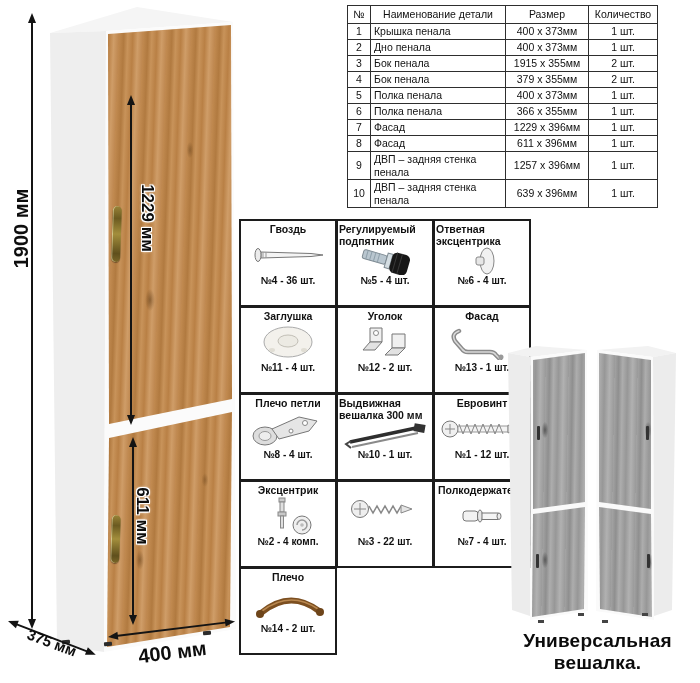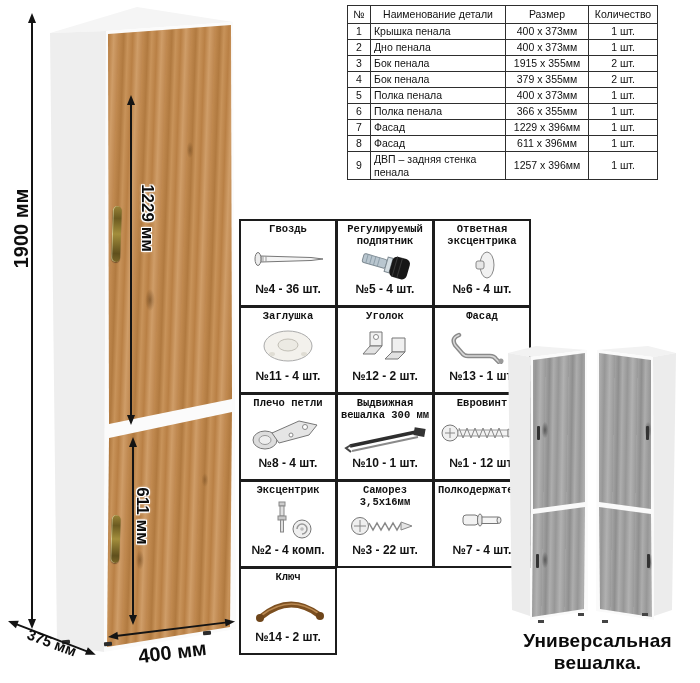--- a/index.html
+++ b/index.html
@@ -43,23 +43,23 @@
   #parts-table th{font-weight:normal;text-align:center;height:15px;}
   #parts-table td{height:13px;text-align:center;}
   #parts-table td.nm{text-align:left;}
   .col-num{width:16px;}.col-name{width:128px;}.col-size{width:76px;}.col-qty{width:62px;}
 
   
   #hw-grid{position:absolute;left:240px;top:220px;display:grid;
       grid-template-columns:repeat(3,97px);grid-auto-rows:87px;}
   .hw-cell{position:relative;box-sizing:border-box;border:2px solid #1c1c1c;
       margin:-1px 0 0 -1px;background:#fff;display:flex;flex-direction:column;align-items:center;}
-  .hw-title{font-size:10.5px;line-height:11.5px;font-weight:bold;text-align:center;padding:3px 1px 0 1px;font-family:Liberation Mono, monospace;}
+  .hw-title{font-size:10.5px;line-height:11.5px;font-weight:bold;text-align:left;padding:3px 1px 0 1px;}
   .hw-icon{flex:1;display:flex;align-items:center;justify-content:center;width:100%;overflow:hidden;}
-  .hw-count{font-size:12px;font-weight:bold;padding-bottom:9px;}
+  .hw-count{font-size:10px;font-weight:bold;padding-bottom:19px;}
 
   
   .gwood{background:
       radial-gradient(5px 12px at 545px 430px, rgba(30,30,30,.55), transparent 70%),
       radial-gradient(5px 12px at 545px 560px, rgba(30,30,30,.5), transparent 70%),
       radial-gradient(5px 12px at 648px 430px, rgba(30,30,30,.55), transparent 70%),
       radial-gradient(5px 12px at 650px 562px, rgba(30,30,30,.5), transparent 70%),
       repeating-linear-gradient(91deg,#a3a3a3 0px,#8f8f8f 4px,#adadad 8px,#979797 13px,#b1b1b1 18px,#9b9b9b 23px);}
   .g-top-l{background:#f2f2f2;clip-path:polygon(508px 353px,536px 346px,587px 350px,531px 357px);}
   .g-side-l{background:#ececec;clip-path:polygon(508px 353px,531px 357px,530px 616px,512px 610px);}
@@ -186,20 +186,26 @@
           <td class="nm">Фасад</td>
           <td>611 x 396мм</td>
           <td>1 шт.</td>
         </tr>
         <tr>
           <td>9</td>
           <td class="nm">ДВП – задняя стенка пенала</td>
           <td>1257 x 396мм</td>
           <td>1 шт.</td>
         </tr>
+        <tr>
+          <td>10</td>
+          <td class="nm">ДВП – задняя стенка пенала</td>
+          <td>639 x 396мм</td>
+          <td>1 шт.</td>
+        </tr>
       </tbody>
   </table>
 
   <div id="hw-grid">
 
     <div class="hw-cell">
       <div class="hw-title">Гвоздь</div>
       <div class="hw-icon">
         <svg width="86" height="34" viewBox="0 0 86 34">
           <polygon points="16,14 66,15.5 78,17 66,18.5 16,20" fill="#f4f4f4" stroke="#777"></polygon>
@@ -334,21 +340,20 @@
           <rect x="35.5" y="20" width="3" height="12" fill="#e0e0e0" stroke="#888"></rect>
           <circle cx="57" cy="29" r="9" fill="#efefef" stroke="#777"></circle>
           <path d="M57 29 m-5 0 a5 5 0 1 1 5 5" fill="none" stroke="#999" stroke-width="1.5"></path>
           <circle cx="57" cy="29" r="1.8" fill="#bbb"></circle>
         </svg>
       </div>
       <div class="hw-count">№2 - 4 комп.</div>
     </div>
 
     <div class="hw-cell">
-      <div class="hw-title">Саморез 3,5х16мм</div>
       <div class="hw-icon">
         <svg width="86" height="34" viewBox="0 0 86 34">
           <circle cx="18" cy="17" r="8.5" fill="#efefef" stroke="#777"></circle>
           <line x1="12" y1="17" x2="24" y2="17" stroke="#888"></line>
             <line x1="18" y1="11" x2="18" y2="23" stroke="#888"></line>
           <path d="M27 14 l4 7 l4 -7 l4 7 l4 -7 l4 7 l4 -7 l4 7 l4 -7" fill="none" stroke="#888" stroke-width="1.5"></path>
           <polygon points="59,13 70,17 59,21" fill="#e5e5e5" stroke="#888"></polygon>
         </svg>
       </div>
       <div class="hw-count">№3 - 22 шт.</div>
@@ -361,21 +366,21 @@
           <rect x="24" y="10" width="15" height="10" rx="3" fill="#f2f2f2" stroke="#777"></rect>
           <ellipse cx="41" cy="15" rx="2.5" ry="6" fill="#e6e6e6" stroke="#777"></ellipse>
           <rect x="43" y="12" width="16" height="6.5" fill="#f5f5f5" stroke="#777"></rect>
           <ellipse cx="60" cy="15.2" rx="2" ry="3.2" fill="#ececec" stroke="#777"></ellipse>
         </svg>
       </div>
       <div class="hw-count">№7 - 4 шт.</div>
     </div>
 
     <div class="hw-cell">
-      <div class="hw-title">Ключ</div>
+      <div class="hw-title">Плечо</div>
       <div class="hw-icon">
         <svg width="86" height="36" viewBox="0 0 86 36">
           <path d="M16 28 Q45 4 74 26" fill="none" stroke="#7c4f20" stroke-width="6" stroke-linecap="round"></path>
           <path d="M17 26 Q45 5 73 24" fill="none" stroke="#b98850" stroke-width="1.6"></path>
           <circle cx="15" cy="29" r="4" fill="#6e451a"></circle>
             <circle cx="75" cy="27" r="4" fill="#6e451a"></circle>
         </svg>
       </div>
       <div class="hw-count">№14 - 2 шт.</div>
     </div>

